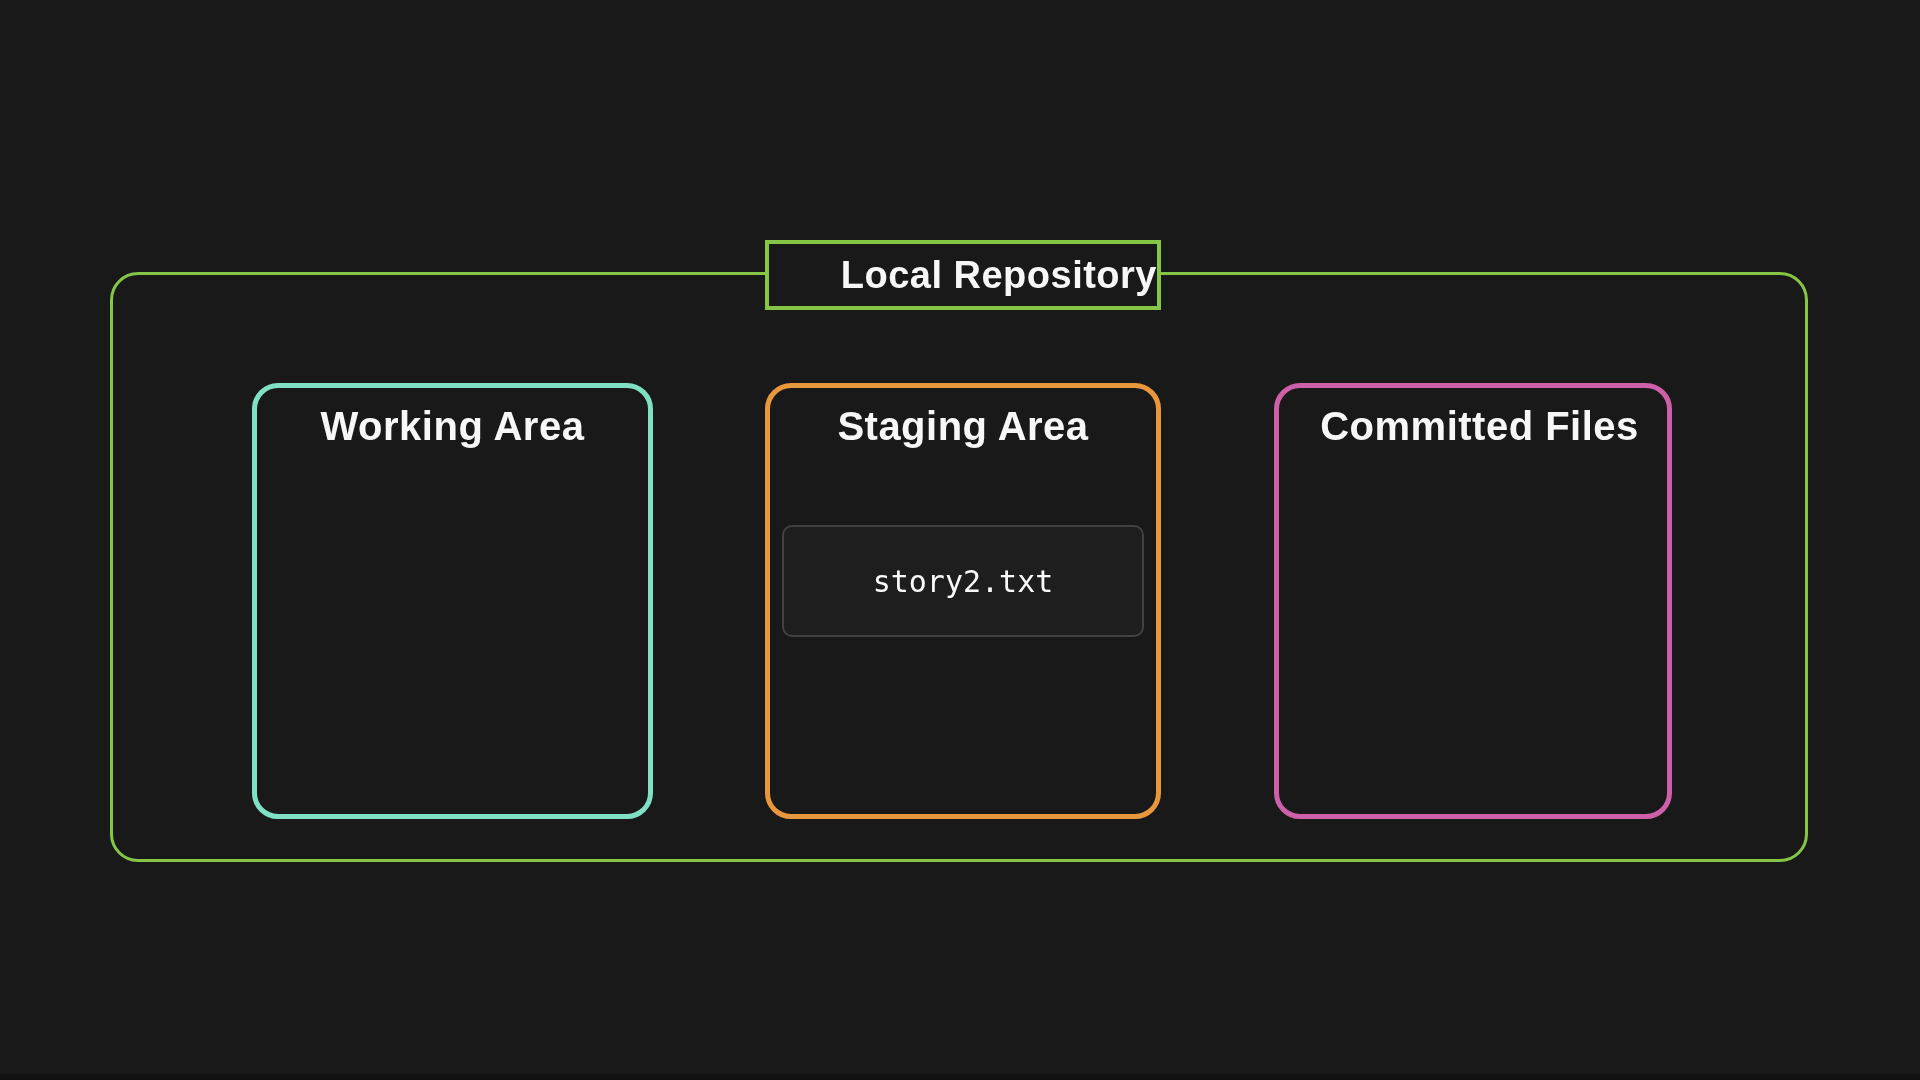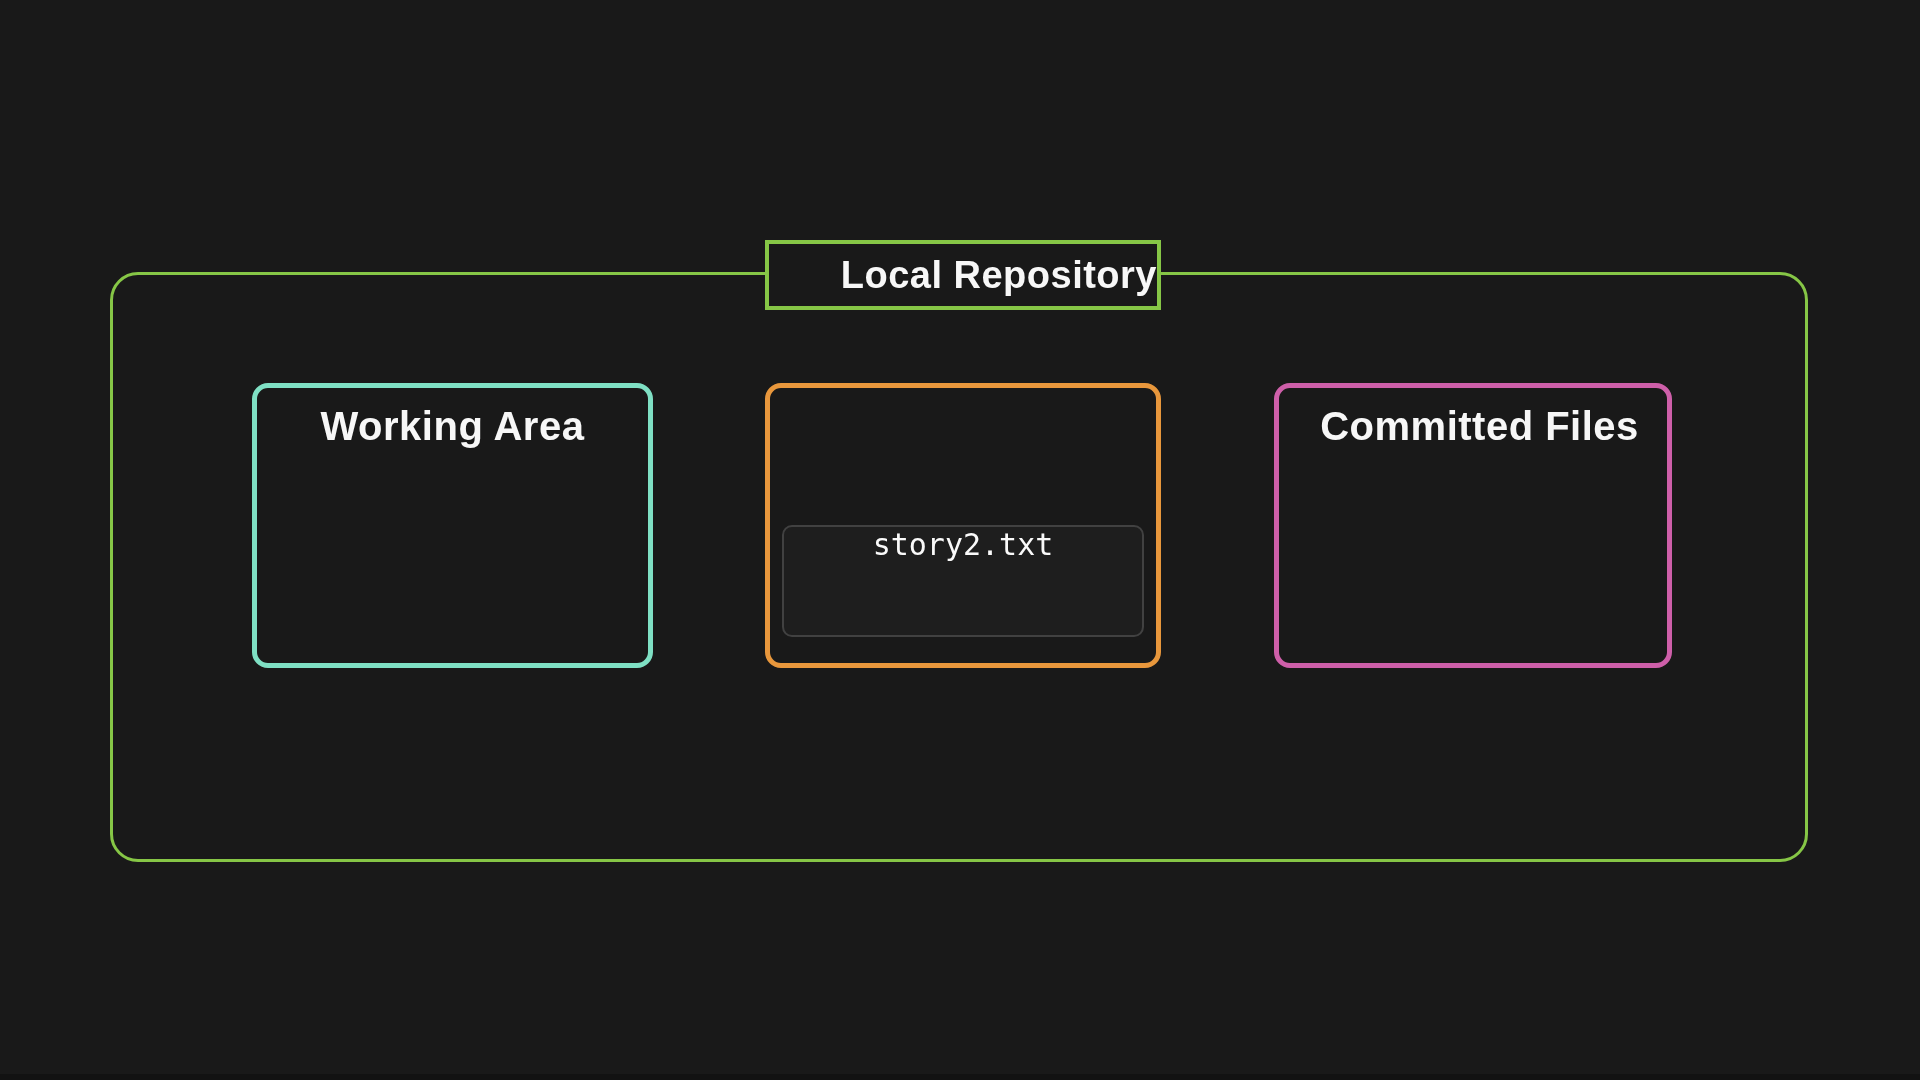--- a/index.html
+++ b/index.html
@@ -46,25 +46,25 @@
     color: var(--title-text, #f7f7f7);
     font-size: 38px;
     font-weight: 700;
     letter-spacing: 0.5px;
   }
 
   
   .area {
     position: absolute;
     top: 383px;
-    height: 285px;
+    height: 436px;
     box-sizing: border-box;
     border-width: 5px;
     border-style: solid;
-    border-radius: 16px;
+    border-radius: 26px;
     z-index: 1;
   }
   .area-working   { left: 252px;  width: 401px; border-color: var(--working-border, #7fe0c4); }
   .area-staging   { left: 765px;  width: 396px; border-color: var(--staging-border, #e8973c); }
   .area-committed { left: 1274px; width: 398px; border-color: var(--committed-border, #ce5fa9); padding-left: 13px; }
 
   .area-title {
     margin-top: 16px;
     text-align: center;
     font-size: 40px;
@@ -83,21 +83,21 @@
     flex-direction: column;
     gap: 15px;
   }
   .file-item {
     height: 112px;
     box-sizing: border-box;
     background: var(--file-item-background, #1e1e1e);
     border: 2px solid var(--file-item-border, #414141);
     border-radius: 10px;
     display: flex;
-    align-items: flex-start;
+    align-items: center;
     justify-content: center;
   }
   .file-item span {
     font-family: "DejaVu Sans Mono", monospace;
     font-size: 30px;
     color: #fafafa;
   }
 
   
   .bottom-edge {
@@ -118,20 +118,21 @@
 
   <div class="repo-label">
     <span>Local Repository</span>
   </div>
 
   <div class="area area-working">
     <div class="area-title">Working Area</div>
   </div>
 
   <div class="area area-staging">
+    <div class="area-title">Staging Area</div>
     <div class="files">
       <div class="file-item">
         <span>story2.txt</span>
       </div>
     </div>
   </div>
 
   <div class="area area-committed">
     <div class="area-title">Committed Files</div>
   </div>

